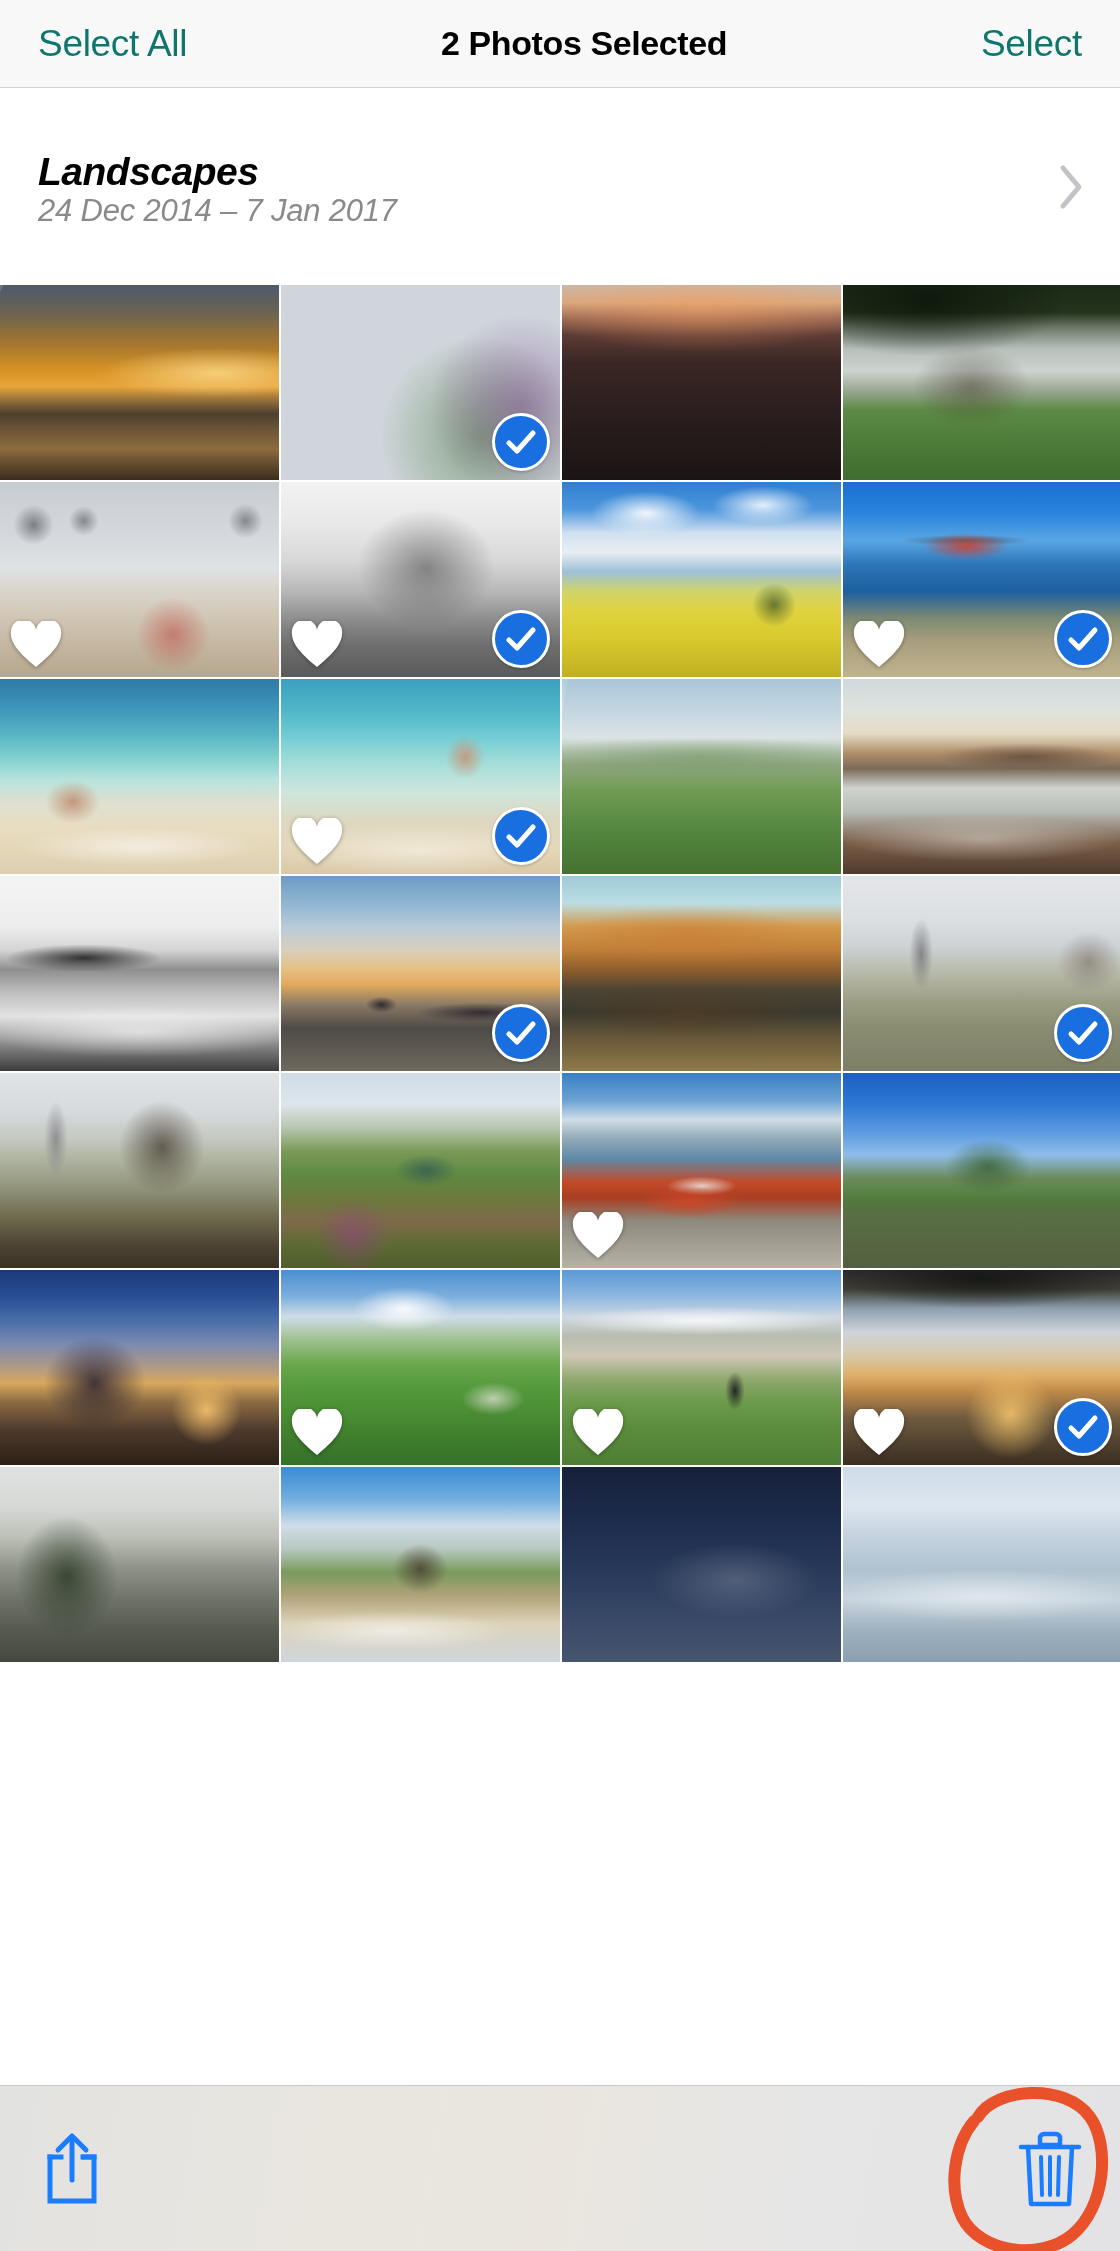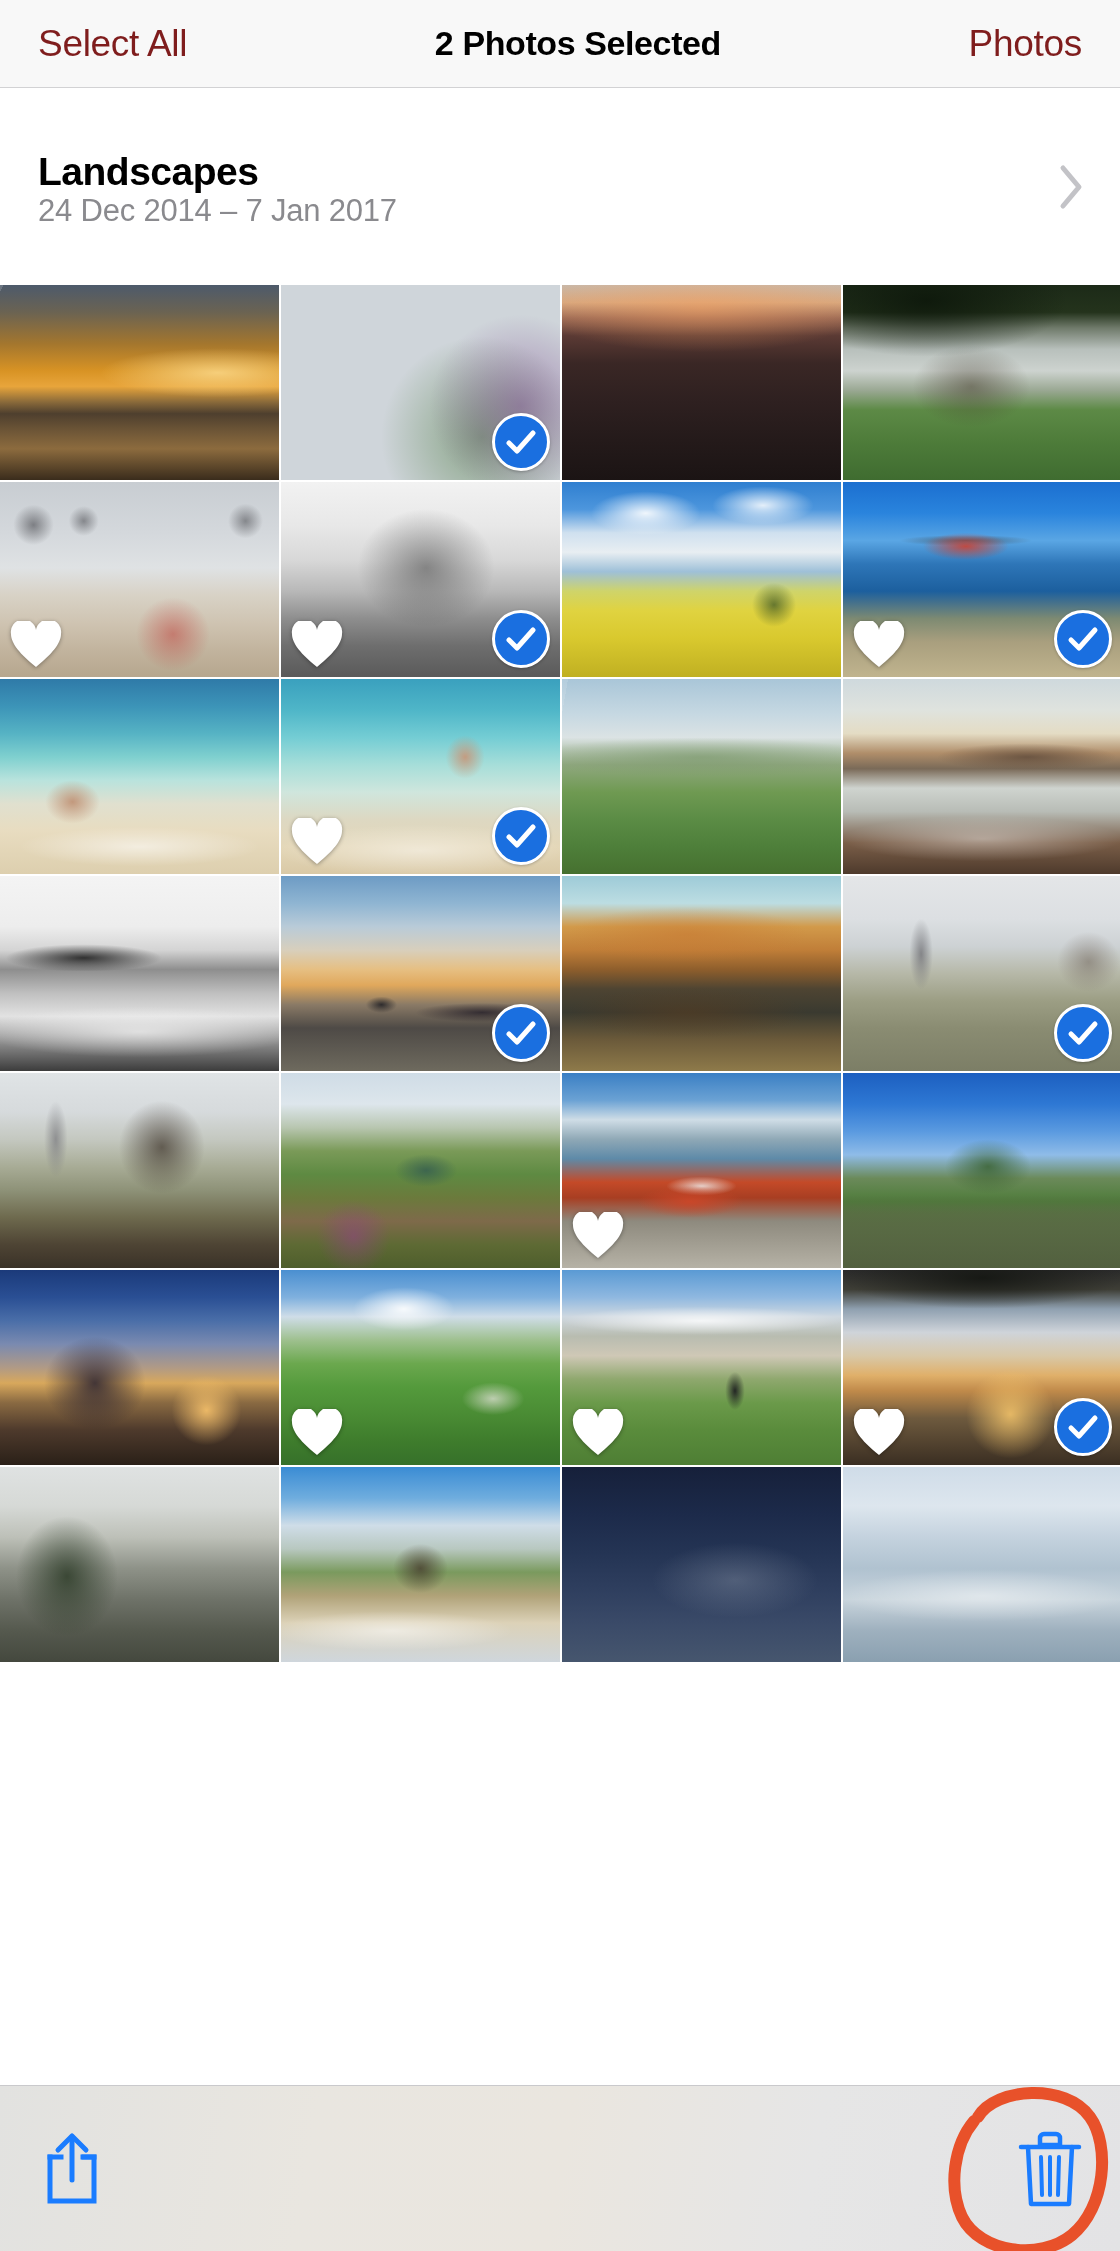--- a/index.html
+++ b/index.html
@@ -13,37 +13,37 @@
 
   
   .navbar {
     position: absolute; left: 0; top: 0; width: 1120px; height: 88px;
     background: #f8f8f8;
     border-bottom: 1px solid #d2d2d4;
     display: flex; align-items: center; justify-content: space-between;
     padding: 0 38px;
   }
   .nav-btn {
-    font-size: 37px; color: #7f1d1d; letter-spacing: -0.3px;
+    font-size: 37px; color: #0f766e; letter-spacing: -0.3px;
     white-space: nowrap; background: none; border: none;
     font-family: "Liberation Sans", sans-serif; cursor: pointer;
   }
   .nav-title {
     font-size: 34px; font-weight: bold; color: #000;
     letter-spacing: -0.4px; white-space: nowrap;
   }
 
   
   .album-header {
     position: absolute; left: 0; top: 89px; width: 1120px; height: 196px;
     background: #ffffff;
     display: flex; align-items: center; justify-content: space-between;
     padding: 0 34px 0 38px;
   }
-  .album-text { display: flex; flex-direction: column; gap: 2px; padding-top: 6px; }
+  .album-text { display: flex; flex-direction: column; gap: 2px; padding-top: 6px; font-style: italic; }
   .album-title {
     font-size: 39px; font-weight: bold; color: #000; letter-spacing: -0.5px;
     line-height: 1.05;
   }
   .album-dates {
     font-size: 31px; color: #8a8a8e; letter-spacing: -0.2px; line-height: 1.05;
   }
   .chevron { width: 30px; height: 52px; display: block; }
 
   
@@ -96,21 +96,21 @@
   .annot-circle svg { width: 100%; height: 100%; display: block; }
 </style>
 </head>
 <body>
 
 <div class="screen">
 
   <div class="navbar">
     <button class="nav-btn">Select All</button>
     <div class="nav-title">2 Photos Selected</div>
-    <button class="nav-btn">Photos</button>
+    <button class="nav-btn">Select</button>
   </div>
 
   <div class="album-header">
     <div class="album-text">
       <div class="album-title">Landscapes</div>
       <div class="album-dates">24 Dec 2014 – 7 Jan 2017</div>
     </div>
     <span class="chevron">
       <svg viewBox="0 0 30 52" xmlns="http://www.w3.org/2000/svg">
         <polyline points="7,7 23,26 7,45" fill="none" stroke="#c3c3c7" stroke-width="5" stroke-linecap="round" stroke-linejoin="round"></polyline>

